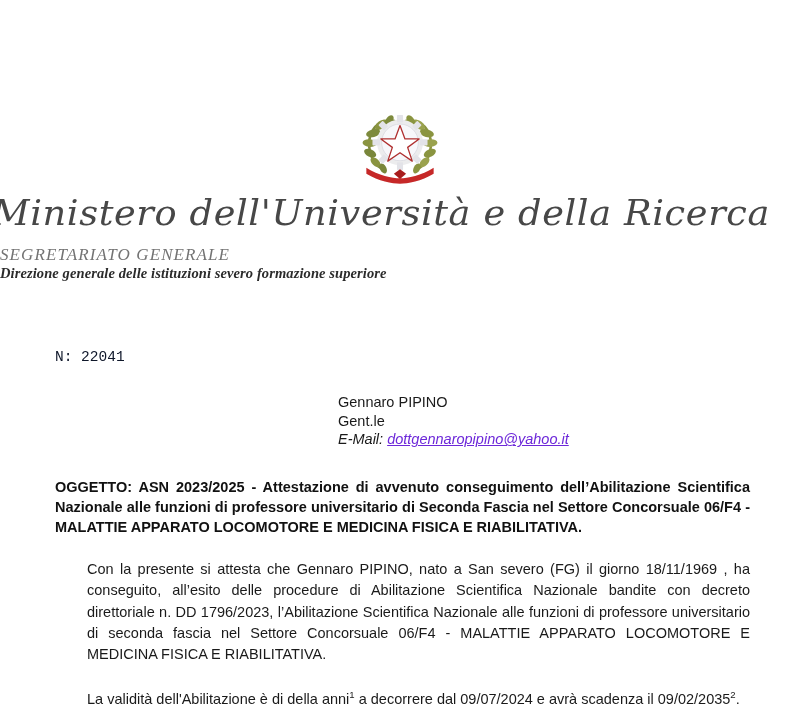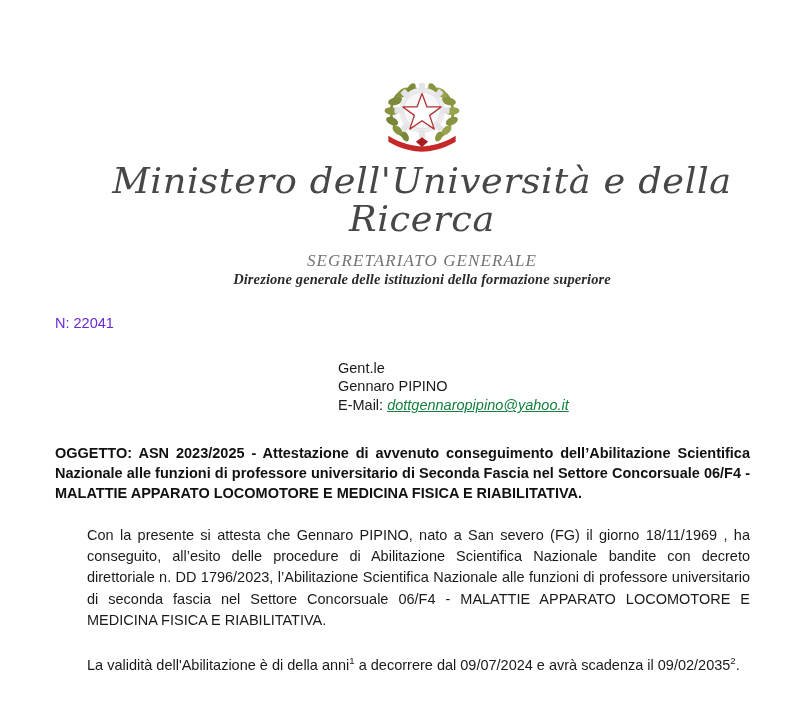--- a/index.html
+++ b/index.html
@@ -18,23 +18,22 @@
 
   .page {
     position: relative;
     width: 800px;
     height: 704px;
     background: #ffffff;
   }
 
   
   .letterhead {
-    text-align: center;
-    padding-top: 76px;
-    margin-left: 44px;
+    text-align: left;
+    padding-top: 108px;
   }
 
   .emblem-wrap {
     display: block;
     margin: 0 auto;
     width: 92px;
     height: 78px;
     line-height: 0;
   }
 
@@ -70,38 +69,40 @@
     color: #2b2b2b;
     line-height: 1.2;
   }
 
   
   .content {
     padding: 0 50px 0 55px;
   }
 
   .protocol {
-    margin-top: 26px;
-    font-size: 14.5px;
-    color: #6d28d9;
+    margin-top: 66px;
+    font-size: 14.5px;
+    color: #0f172a;
+    font-family: Liberation Mono, monospace;
   }
 
   .recipient {
     margin-top: 28px;
     margin-left: 283px;
     font-size: 14.5px;
     line-height: 1.30;
     color: #1a1a1a;
   }
   .recipient .line { display: block; white-space: nowrap; }
   .email-label {
+    font-style: italic;
   }
   .email-link {
     font-style: italic;
-    color: #15803d;
+    color: #6d28d9;
     text-decoration: underline;
     text-underline-offset: 1px;
   }
 
   .subject {
     margin-top: 28px;
     font-size: 14.5px;
     font-weight: bold;
     line-height: 1.38;
     text-align: justify;
@@ -183,30 +184,30 @@
           <path d="M16 78 C32 88 50 92 60 92 C70 92 88 88 104 78 L104 86 C88 96 70 99 60 99 C50 99 32 96 16 86 Z" fill="#c62828"></path>
           <path d="M52 86 L60 80 L68 86 L60 93 Z" fill="#a81d1d"></path>
         </g>
       </svg>
     </div>
 
     <div class="ministry-script">Ministero dell'Università e della Ricerca</div>
 
     <div class="secretariat">SEGRETARIATO GENERALE</div>
 
-    <div class="direction">Direzione generale delle istituzioni della formazione superiore</div>
+    <div class="direction">Direzione generale delle istituzioni severo formazione superiore</div>
   </div>
 
   <div class="content">
 
     <div class="protocol">N: 22041</div>
 
     <div class="recipient">
+      <span class="line">Gennaro PIPINO</span>
       <span class="line">Gent.le</span>
-      <span class="line">Gennaro PIPINO</span>
       <span class="line"><span class="email-label">E-Mail:</span> <a class="email-link" href="#">dottgennaropipino@yahoo.it</a></span>
     </div>
 
     <div class="subject">OGGETTO: ASN 2023/2025 - Attestazione di avvenuto conseguimento dell’Abilitazione Scientifica Nazionale alle funzioni di professore universitario di Seconda Fascia nel Settore Concorsuale 06/F4 - MALATTIE APPARATO LOCOMOTORE E MEDICINA FISICA E RIABILITATIVA.</div>
 
     <div class="para">Con la presente si attesta che Gennaro PIPINO, nato a San severo (FG) il giorno 18/11/1969 , ha conseguito, all’esito delle procedure di Abilitazione Scientifica Nazionale bandite con decreto direttoriale n. DD 1796/2023, l’Abilitazione Scientifica Nazionale alle funzioni di professore universitario di seconda fascia nel Settore Concorsuale 06/F4 - MALATTIE APPARATO LOCOMOTORE E MEDICINA FISICA E RIABILITATIVA.</div>
 
     <div class="para second"><span>La validità dell'Abilitazione è di della anni</span><sup>1</sup><span> a decorrere dal 09/07/2024 e avrà scadenza il 09/02/2035</span><sup>2</sup><span>.</span></div>
 
 

